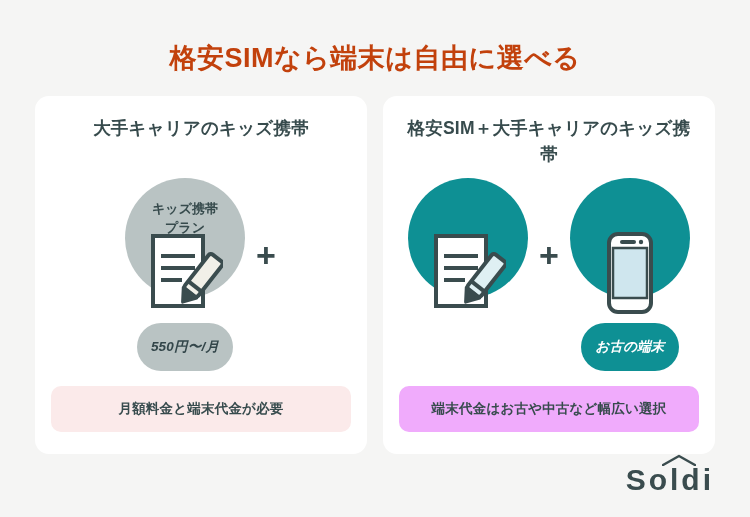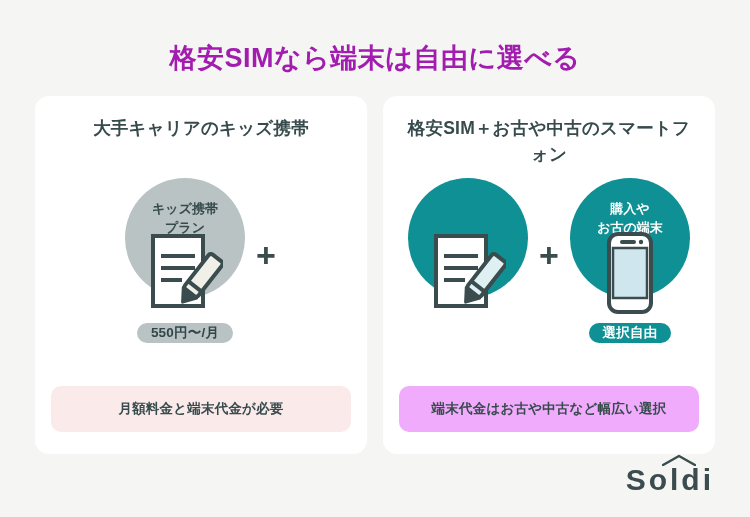--- a/index.html
+++ b/index.html
@@ -12,21 +12,21 @@
     background: #f5f5f4;
     font-family: "Liberation Sans", "DejaVu Sans", sans-serif;
     color: #3a4c4e;
     overflow: hidden;
     position: relative;
   }
   .page-title {
     text-align: center;
     font-size: 27px;
     font-weight: bold;
-    color: #a21caf;
+    color: #c2410c;
     letter-spacing: 0.5px;
     padding-top: 24px;
     line-height: 1.2;
   }
   .cards {
     display: flex;
     gap: 16px;
     padding: 0 35px;
     margin-top: 22px;
     box-sizing: border-box;
@@ -110,23 +110,24 @@
     line-height: 1;
     margin-top: 60px;
     width: 26px;
     text-align: center;
   }
   .pill {
     margin-top: 7px;
     border-radius: 999px;
     font-size: 13.5px;
     font-weight: bold;
-    padding: 1px 14px;
+    padding: 15px 14px;
     white-space: nowrap;
     letter-spacing: 0.2px;
+    font-style: italic;
   }
   .pill.gray {
     background: #b9c3c3;
     color: #33464a;
   }
   .pill.teal {
     background: #0e9094;
     color: #ffffff;
   }
   .banner {
@@ -203,21 +204,21 @@
 
       <div class="plus">+</div>
 
 
     </div>
 
     <div class="banner pink">月額料金と端末代金が必要</div>
   </div>
 
   <div class="card">
-    <div class="card-title">格安SIM＋お古や中古のスマートフォン</div>
+    <div class="card-title">格安SIM＋大手キャリアのキッズ携帯</div>
 
     <div class="compare-row">
 
       <div class="item-col">
         <div class="circle-wrap">
           <div class="circle teal"></div>
           <div class="icon-holder">
             <svg width="76" height="86" viewBox="0 0 76 86">
               <rect x="6" y="6" width="50" height="70" fill="#ffffff" stroke="#3a4c4e" stroke-width="4"></rect>
               <line x1="16" y1="26" x2="46" y2="26" stroke="#3a4c4e" stroke-width="4" stroke-linecap="square"></line>
@@ -231,32 +232,30 @@
             </svg>
           </div>
         </div>
       </div>
 
       <div class="plus">+</div>
 
       <div class="item-col">
         <div class="circle-wrap">
           <div class="circle teal"></div>
-          <div class="circle-label on-teal" style="white-space: pre-line;">購入や
-お古の端末</div>
           <div class="icon-holder">
             <svg width="54" height="86" viewBox="0 0 54 86">
               <rect x="6" y="4" width="42" height="78" rx="9" fill="#ffffff" stroke="#3a4c4e" stroke-width="4"></rect>
               <rect x="10" y="18" width="34" height="50" fill="#cfe6ee" stroke="#3a4c4e" stroke-width="2.5"></rect>
               <rect x="17" y="10" width="16" height="4" rx="2" fill="#3a4c4e"></rect>
               <circle cx="38" cy="12" r="2.2" fill="#3a4c4e"></circle>
             </svg>
           </div>
         </div>
-        <div class="pill teal">選択自由</div>
+        <div class="pill teal">お古の端末</div>
       </div>
 
     </div>
 
     <div class="banner blue">端末代金はお古や中古など幅広い選択</div>
   </div>
 
 </div>
 
 <div class="logo">

